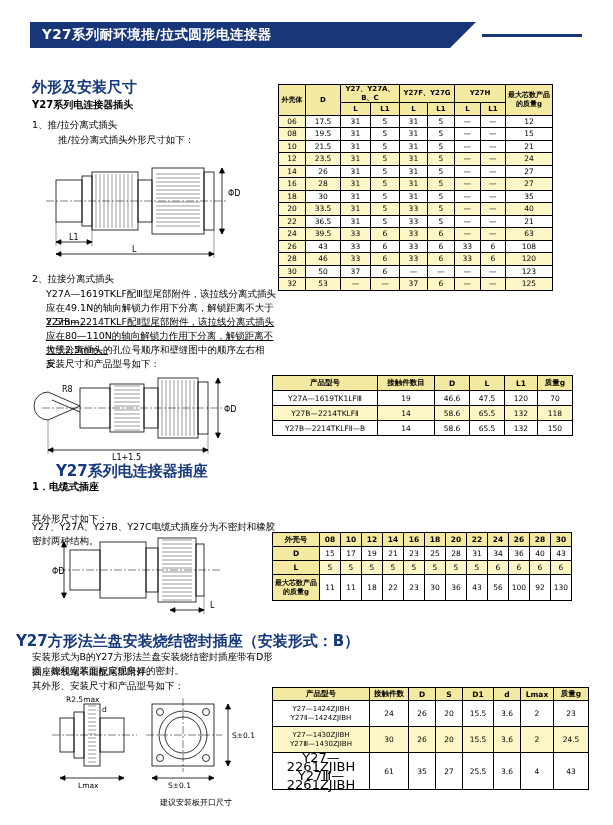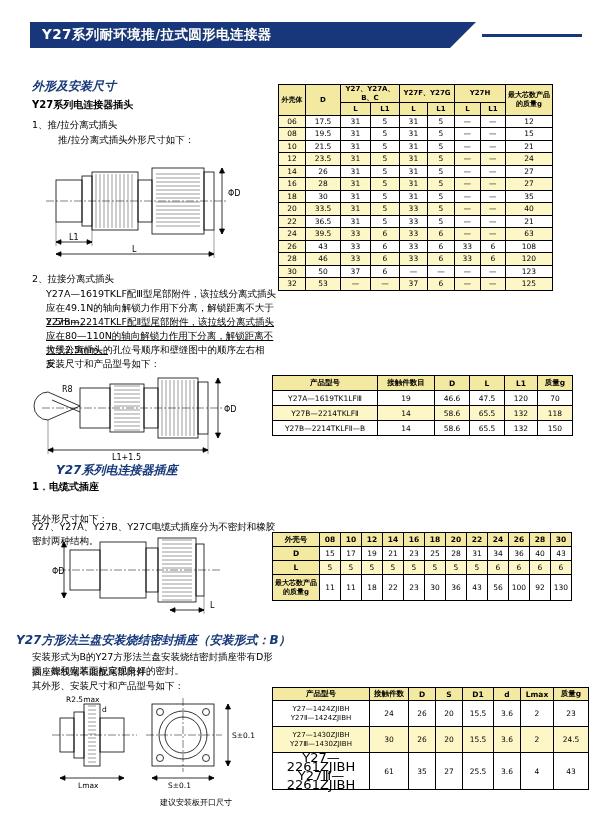--- a/index.html
+++ b/index.html
@@ -6,21 +6,21 @@
   body{width:613px;height:825px;font-family:"DejaVu Sans","Liberation Sans",sans-serif;color:#000;position:relative;overflow:hidden;}
   .page{position:relative;width:613px;height:825px;}
 
   
   .banner{position:absolute;left:30px;top:22px;width:553px;height:26px;}
   .banner .bar{position:absolute;left:0;top:0;width:420px;height:26px;background:#18377a;}
   .banner .tri{position:absolute;left:420px;top:0;width:0;height:0;border-top:26px solid #18377a;border-right:26px solid transparent;}
   .banner .dash{position:absolute;left:452px;top:12px;width:100px;height:3px;background:#18377a;}
   .banner .title{position:absolute;left:12px;top:4px;color:#fff;font-size:13.5px;font-weight:bold;letter-spacing:.4px;}
 
-  .sec-title{position:absolute;color:#15387e;font-weight:bold;font-size:12px;font-style:italic;}
+  .sec-title{position:absolute;color:#15387e;font-weight:bold;font-size:15px;}
   .sub-title{position:absolute;font-weight:bold;font-size:10px;color:#000;}
   .txt{position:absolute;font-size:9.5px;color:#000;line-height:14px;}
 
   
   table{border-collapse:collapse;font-size:8px;}
   table td,table th{border:.7px solid #000;text-align:center;vertical-align:middle;padding:0;}
   .hdr{background:#f3e9a0;font-weight:bold;}
   .yel{background:#fdf6c6;}
   .wht{background:#ffffff;}
 

